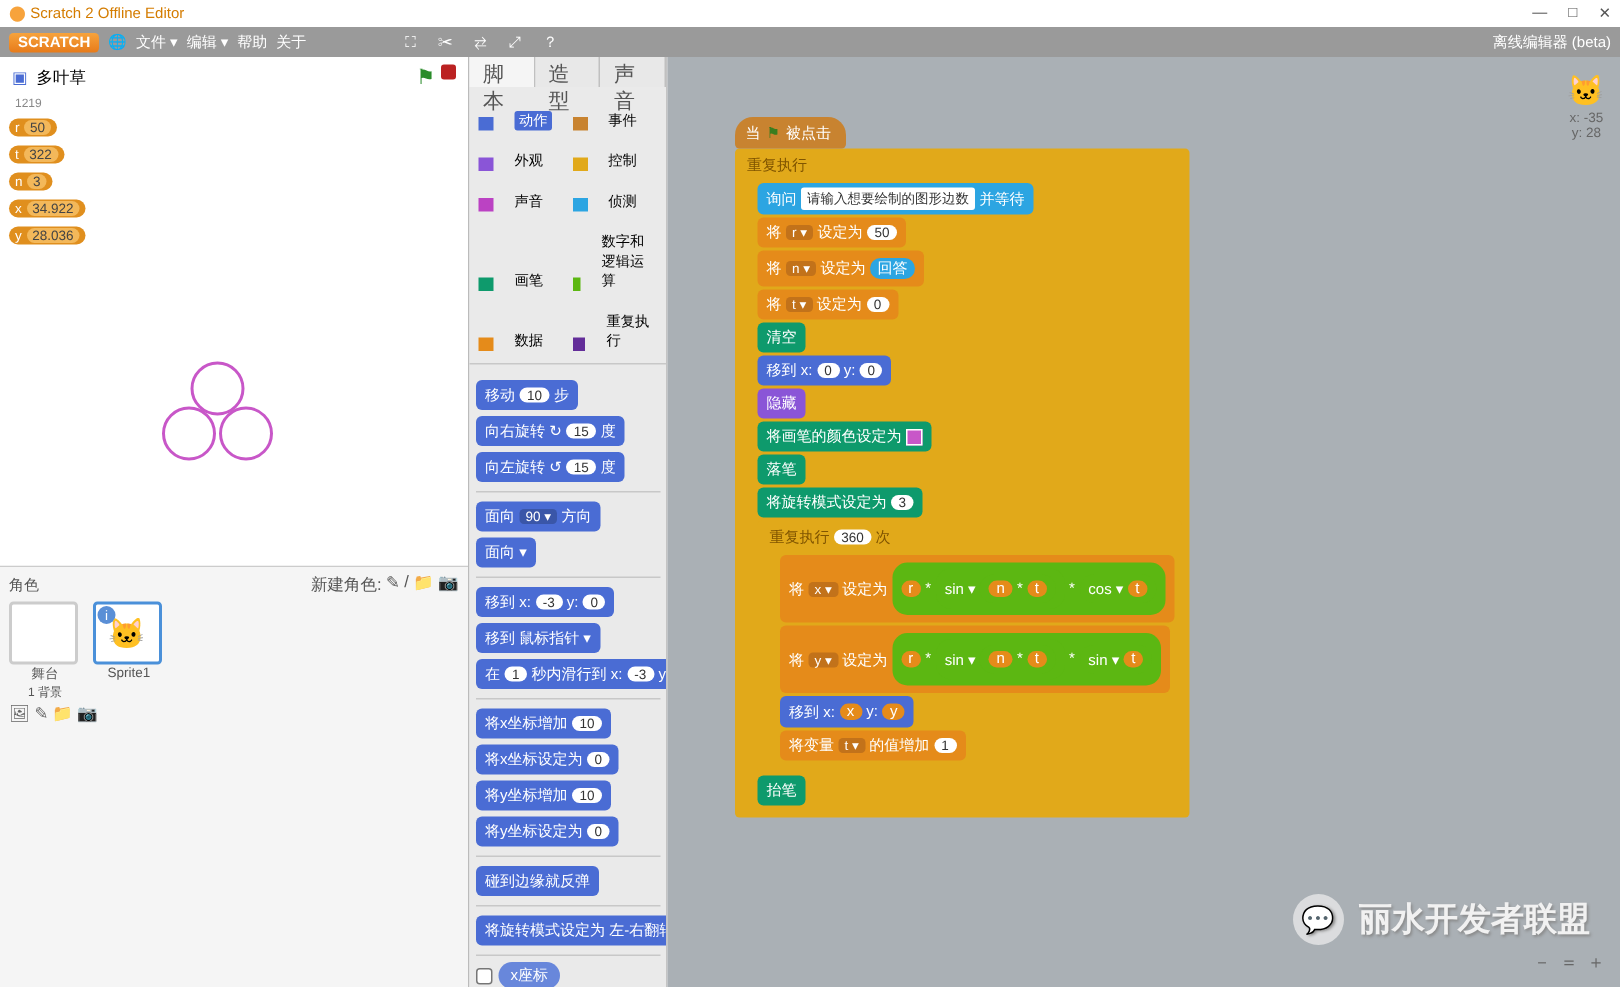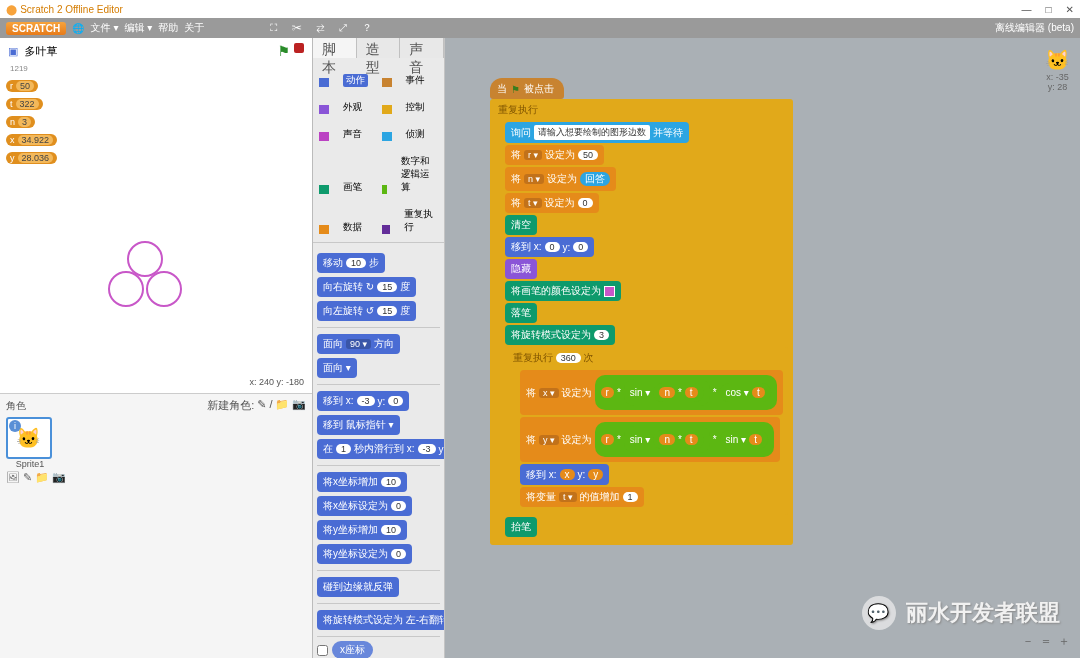--- a/index.html
+++ b/index.html
@@ -125,33 +125,37 @@
     </div>
     <div class="stagecanvas">
       <svg width="90" height="90">
         <g fill="none" stroke="#c857c8" stroke-width="2">
           <circle cx="45" cy="22" r="17"></circle>
           <circle cx="26" cy="52" r="17"></circle>
           <circle cx="64" cy="52" r="17"></circle>
         </g>
       </svg>
     </div>
-    <div class="stageft">x: 240  y: -180</div>
     <div class="spritepane">
       <div class="spritehdr">
         <span>角色</span>
         <span class="nsr">
           <span>新建角色:</span>
           <span>✎</span>
           <span>/</span>
           <span>📁</span>
           <span>📷</span>
         </span>
       </div>
       <div class="sprow">
+        <div class="spritem stage">
+          <div class="thumb"></div>
+          <div>舞台</div>
+          <div style="font-size:8px">1 背景</div>
+        </div>
         <div class="spritem">
           <div class="thumb"><span class="info-i">i</span>🐱</div>
           <div>Sprite1</div>
         </div>
       </div>
       <div style="font-size:11px;color:#666;display:flex;gap:3px;margin-top:2px">
         <span>🖼</span>
         <span>✎</span>
         <span>📁</span>
         <span>📷</span>

